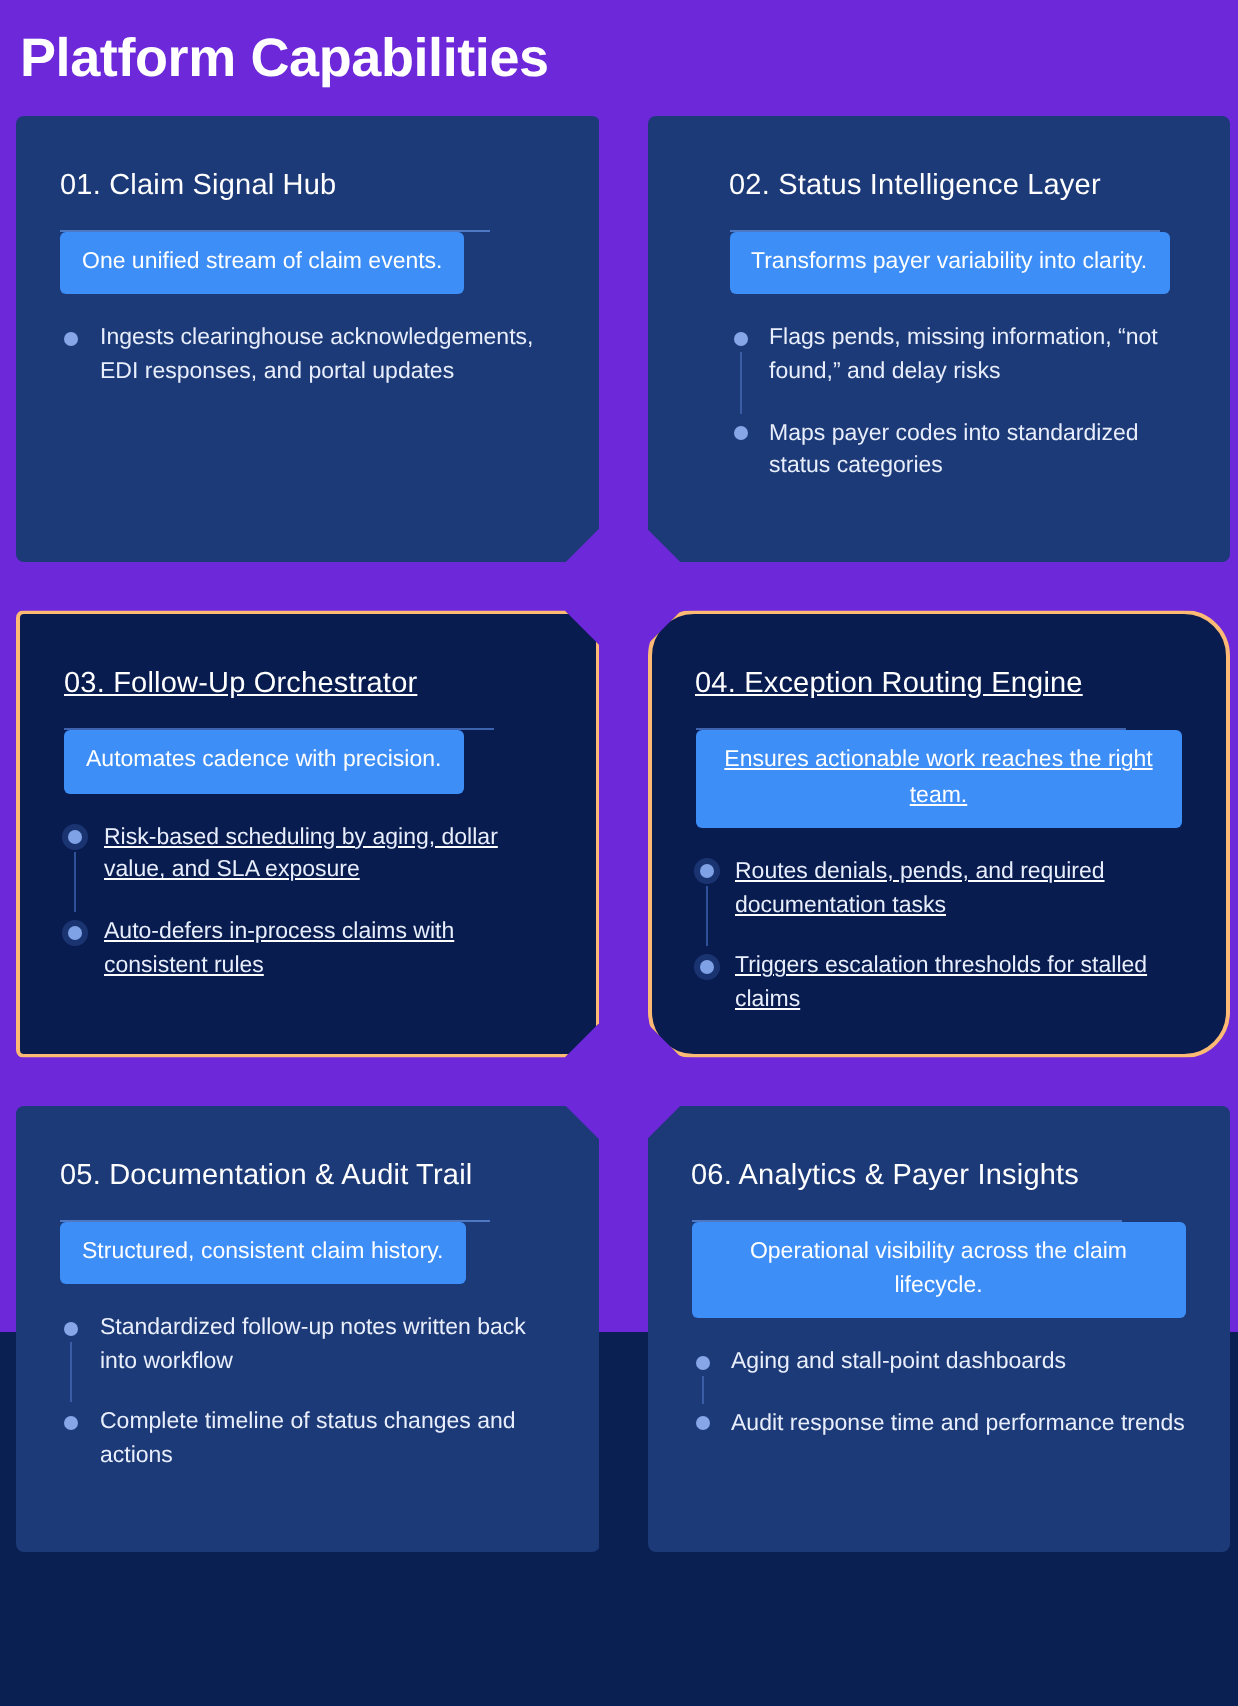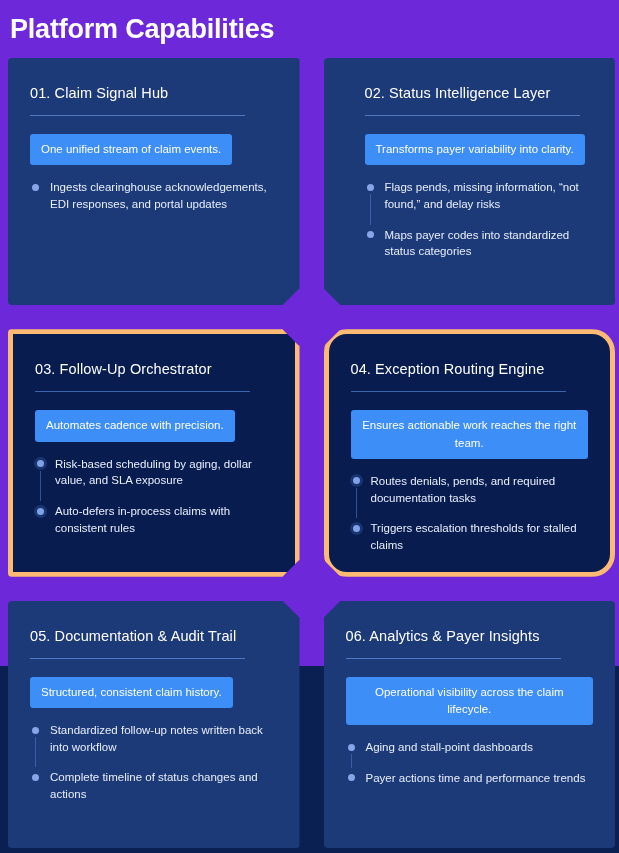--- a/index.html
+++ b/index.html
@@ -63,22 +63,23 @@
 
   
   .card.light {
     background: #1d3a78;
     border-radius: 4px;
   }
 
   
   .card.dark {
     background: #081c50;
-    border: 5px solid #fdba74;
+    border: 2px solid #fdba74;
     border-radius: 4px;
+    text-decoration: underline;
   }
 
   
   .card.cut-br { clip-path: polygon(0 0, 100% 0, 100% calc(100% - 17px), calc(100% - 17px) 100%, 0 100%); }
   .card.cut-bl { clip-path: polygon(0 0, 100% 0, 100% 100%, 17px 100%, 0 calc(100% - 17px)); padding-left: 41px; }
   .card.cut-br-tr { clip-path: polygon(0 0, calc(100% - 17px) 0, 100% 17px, 100% calc(100% - 17px), calc(100% - 17px) 100%, 0 100%); }
   .card.cut-bl-tl { clip-path: polygon(17px 0, 100% 0, 100% 100%, 17px 100%, 0 calc(100% - 17px), 0 17px); border-radius: 23px; }
   .card.cut-tr-only { clip-path: polygon(0 0, calc(100% - 17px) 0, 100% 17px, 100% 100%, 0 100%); }
   .card.cut-tl-only { clip-path: polygon(17px 0, 100% 0, 100% 100%, 0 100%, 0 17px); }
 
@@ -97,21 +98,21 @@
     max-width: 100%;
     margin: 13px 0 0 0;
     background: #4d78c4;
   }
 
   .card.dark .card-divider { background: #3d63ae; }
 
   
   .badge {
     display: inline-block;
-    margin-top: 18px;
+    margin-top: 0;
     background: #3d8ef7;
     color: #ffffff;
     font-size: 11.5px;
     line-height: 1.5;
     padding: 7px 11px;
     border-radius: 3px;
     max-width: 100%;
   }
 
   .badge.wide { display: block; text-align: center; }
@@ -256,19 +257,19 @@
       <div class="card-title">06. Analytics &amp; Payer Insights</div>
       <div class="card-divider"></div>
       <div class="badge wide">Operational visibility across the claim lifecycle.</div>
       <ul class="bullets">
         <li class="bullet">
           <span class="bullet-dot"></span>
           <span>Aging and stall-point dashboards</span>
         </li>
         <li class="bullet">
           <span class="bullet-dot"></span>
-          <span>Payer actions time and performance trends</span>
+          <span>Audit response time and performance trends</span>
         </li>
       </ul>
     </div>
 
   </div>
 </div>
 
 </body></html>

